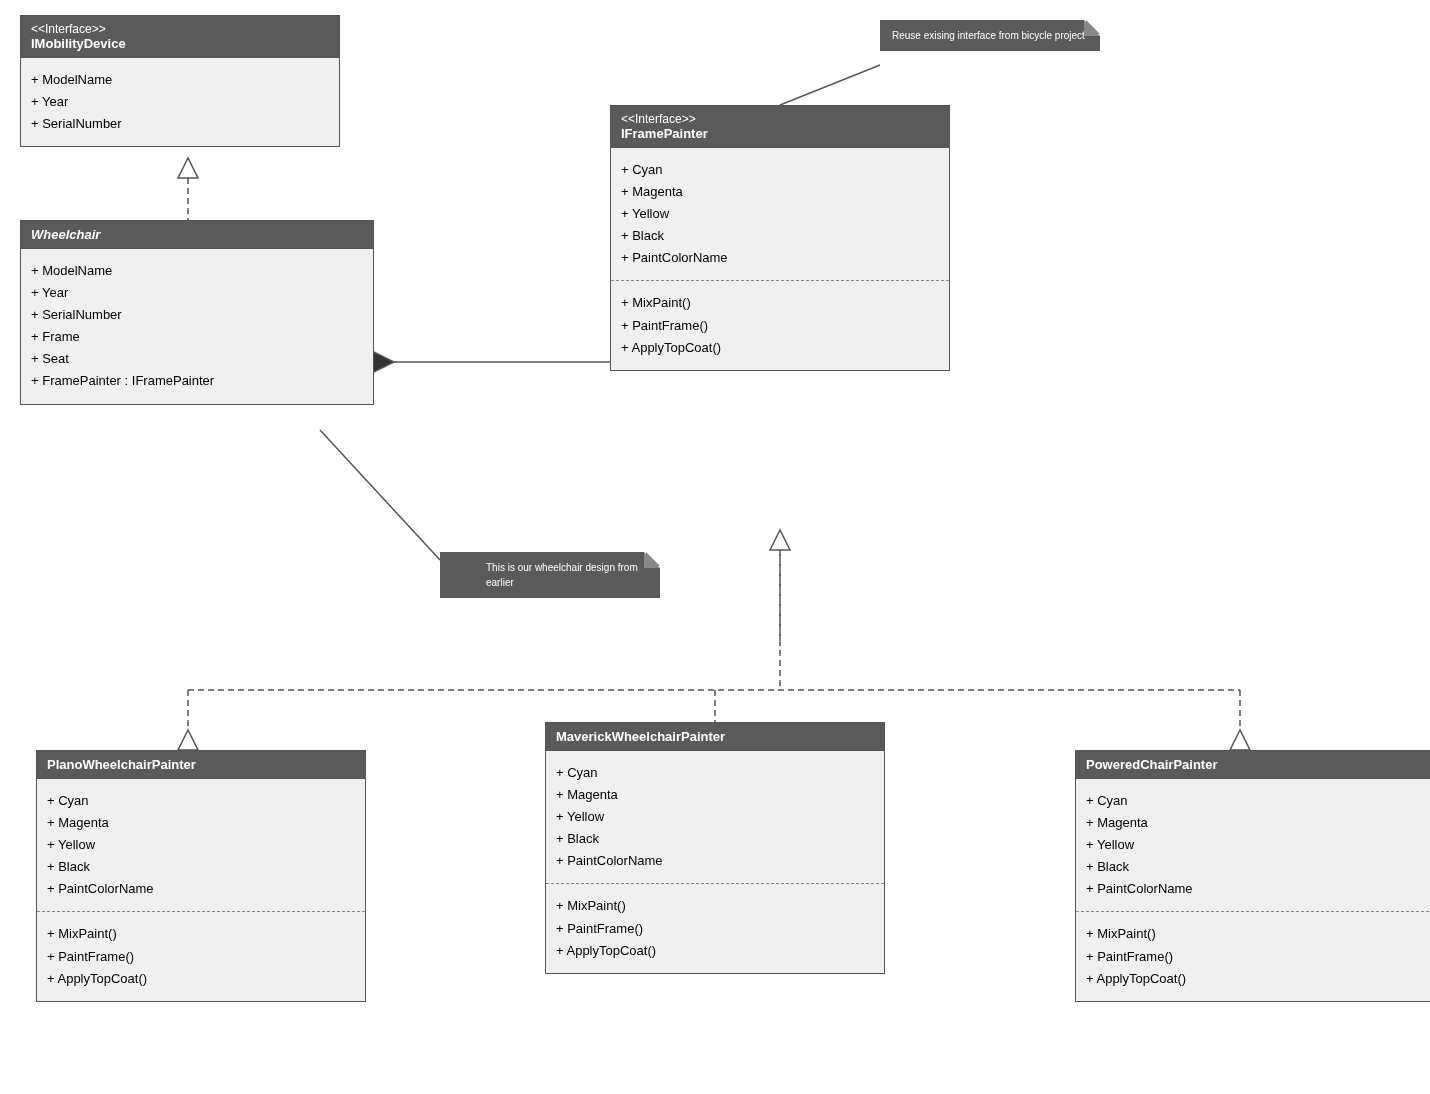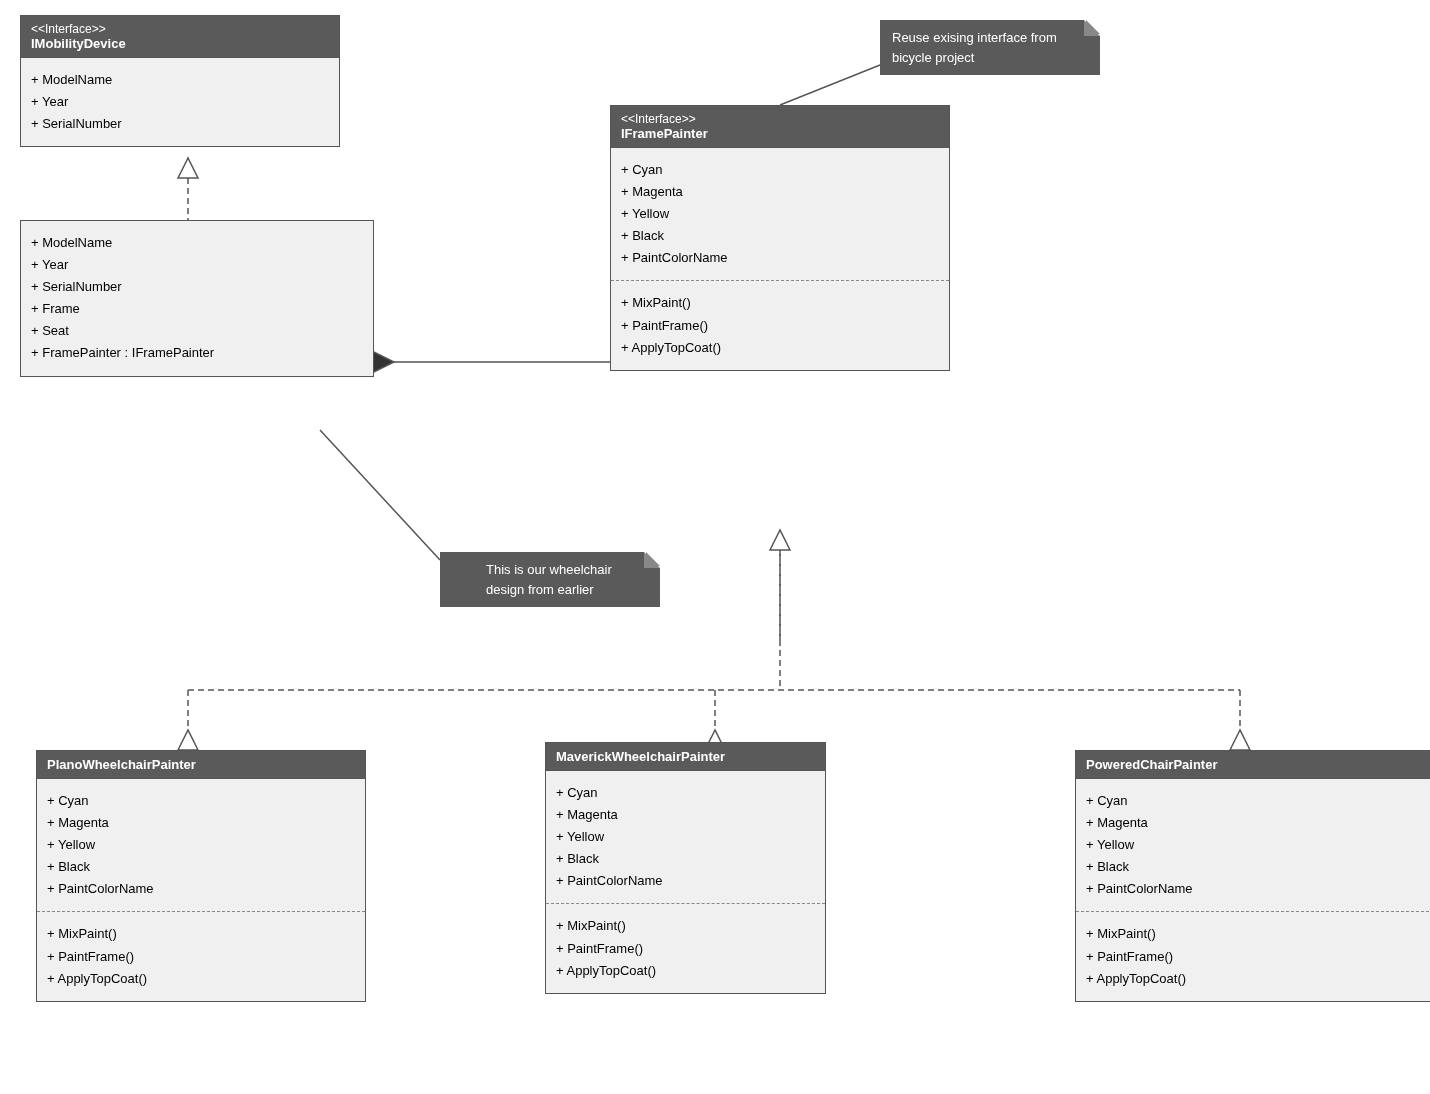--- a/index.html
+++ b/index.html
@@ -68,21 +68,21 @@
       height: 1094px;
       pointer-events: none;
     }
 
     
     .note-box {
       position: absolute;
       background: #5a5a5a;
       color: #fff;
       padding: 8px 12px;
-      font-size: 13px;
+      font-size: 10px;
       line-height: 1.5;
       max-width: 220px;
     }
 
     .note-box::before {
       content: '';
       position: absolute;
       top: 0;
       right: 0;
       border-style: solid;
@@ -141,20 +141,23 @@
       <span class="class-name">IMobilityDevice</span>
     </div>
     <div class="uml-section">
       <div>+ ModelName</div>
       <div>+ Year</div>
       <div>+ SerialNumber</div>
     </div>
   </div>
 
   <div class="uml-class" style="left:20px; top:220px; width:354px;">
+    <div class="uml-header">
+      <span class="class-name italic">Wheelchair</span>
+    </div>
     <div class="uml-section">
       <div>+ ModelName</div>
       <div>+ Year</div>
       <div>+ SerialNumber</div>
       <div>+ Frame</div>
       <div>+ Seat</div>
       <div>+ FramePainter : IFramePainter</div>
     </div>
   </div>
 
@@ -198,21 +201,21 @@
       <div>+ Black</div>
       <div>+ PaintColorName</div>
     </div>
     <div class="uml-section methods">
       <div>+ MixPaint()</div>
       <div>+ PaintFrame()</div>
       <div>+ ApplyTopCoat()</div>
     </div>
   </div>
 
-  <div class="uml-class" style="left:545px; top:742px; width:281px;">
+  <div class="uml-class" style="left:545px; top:722px; width:340px;">
     <div class="uml-header">
       <span class="class-name">MaverickWheelchairPainter</span>
     </div>
     <div class="uml-section">
       <div>+ Cyan</div>
       <div>+ Magenta</div>
       <div>+ Yellow</div>
       <div>+ Black</div>
       <div>+ PaintColorName</div>
     </div>

